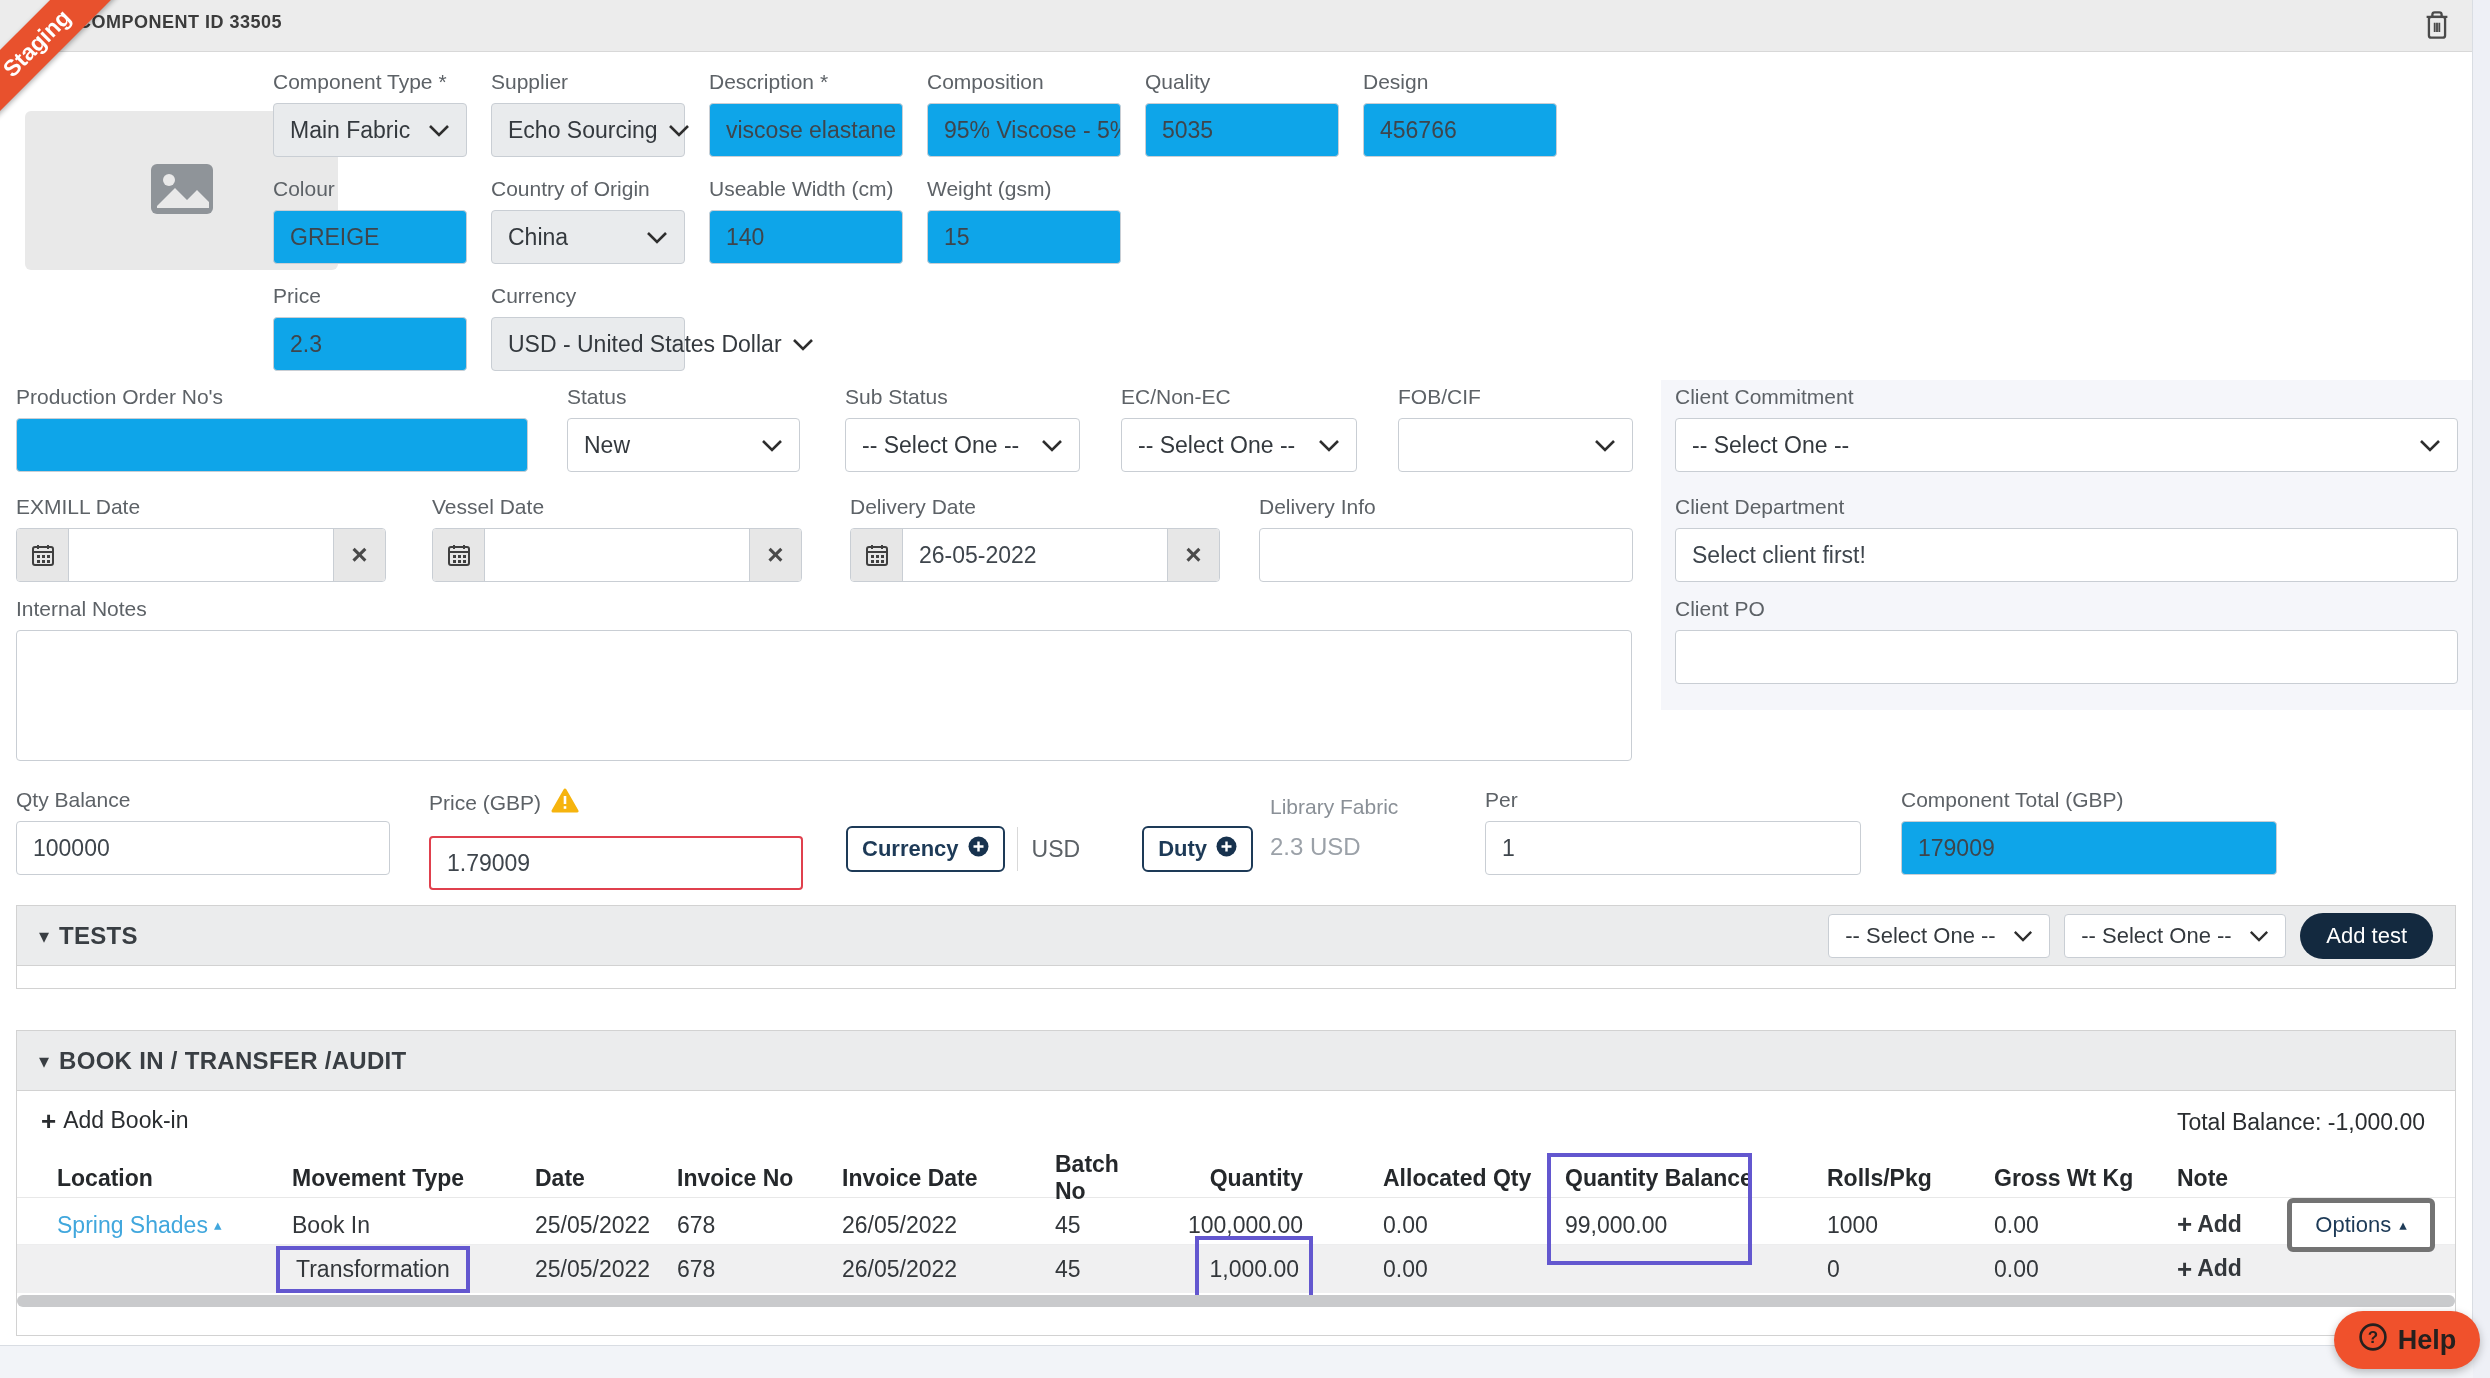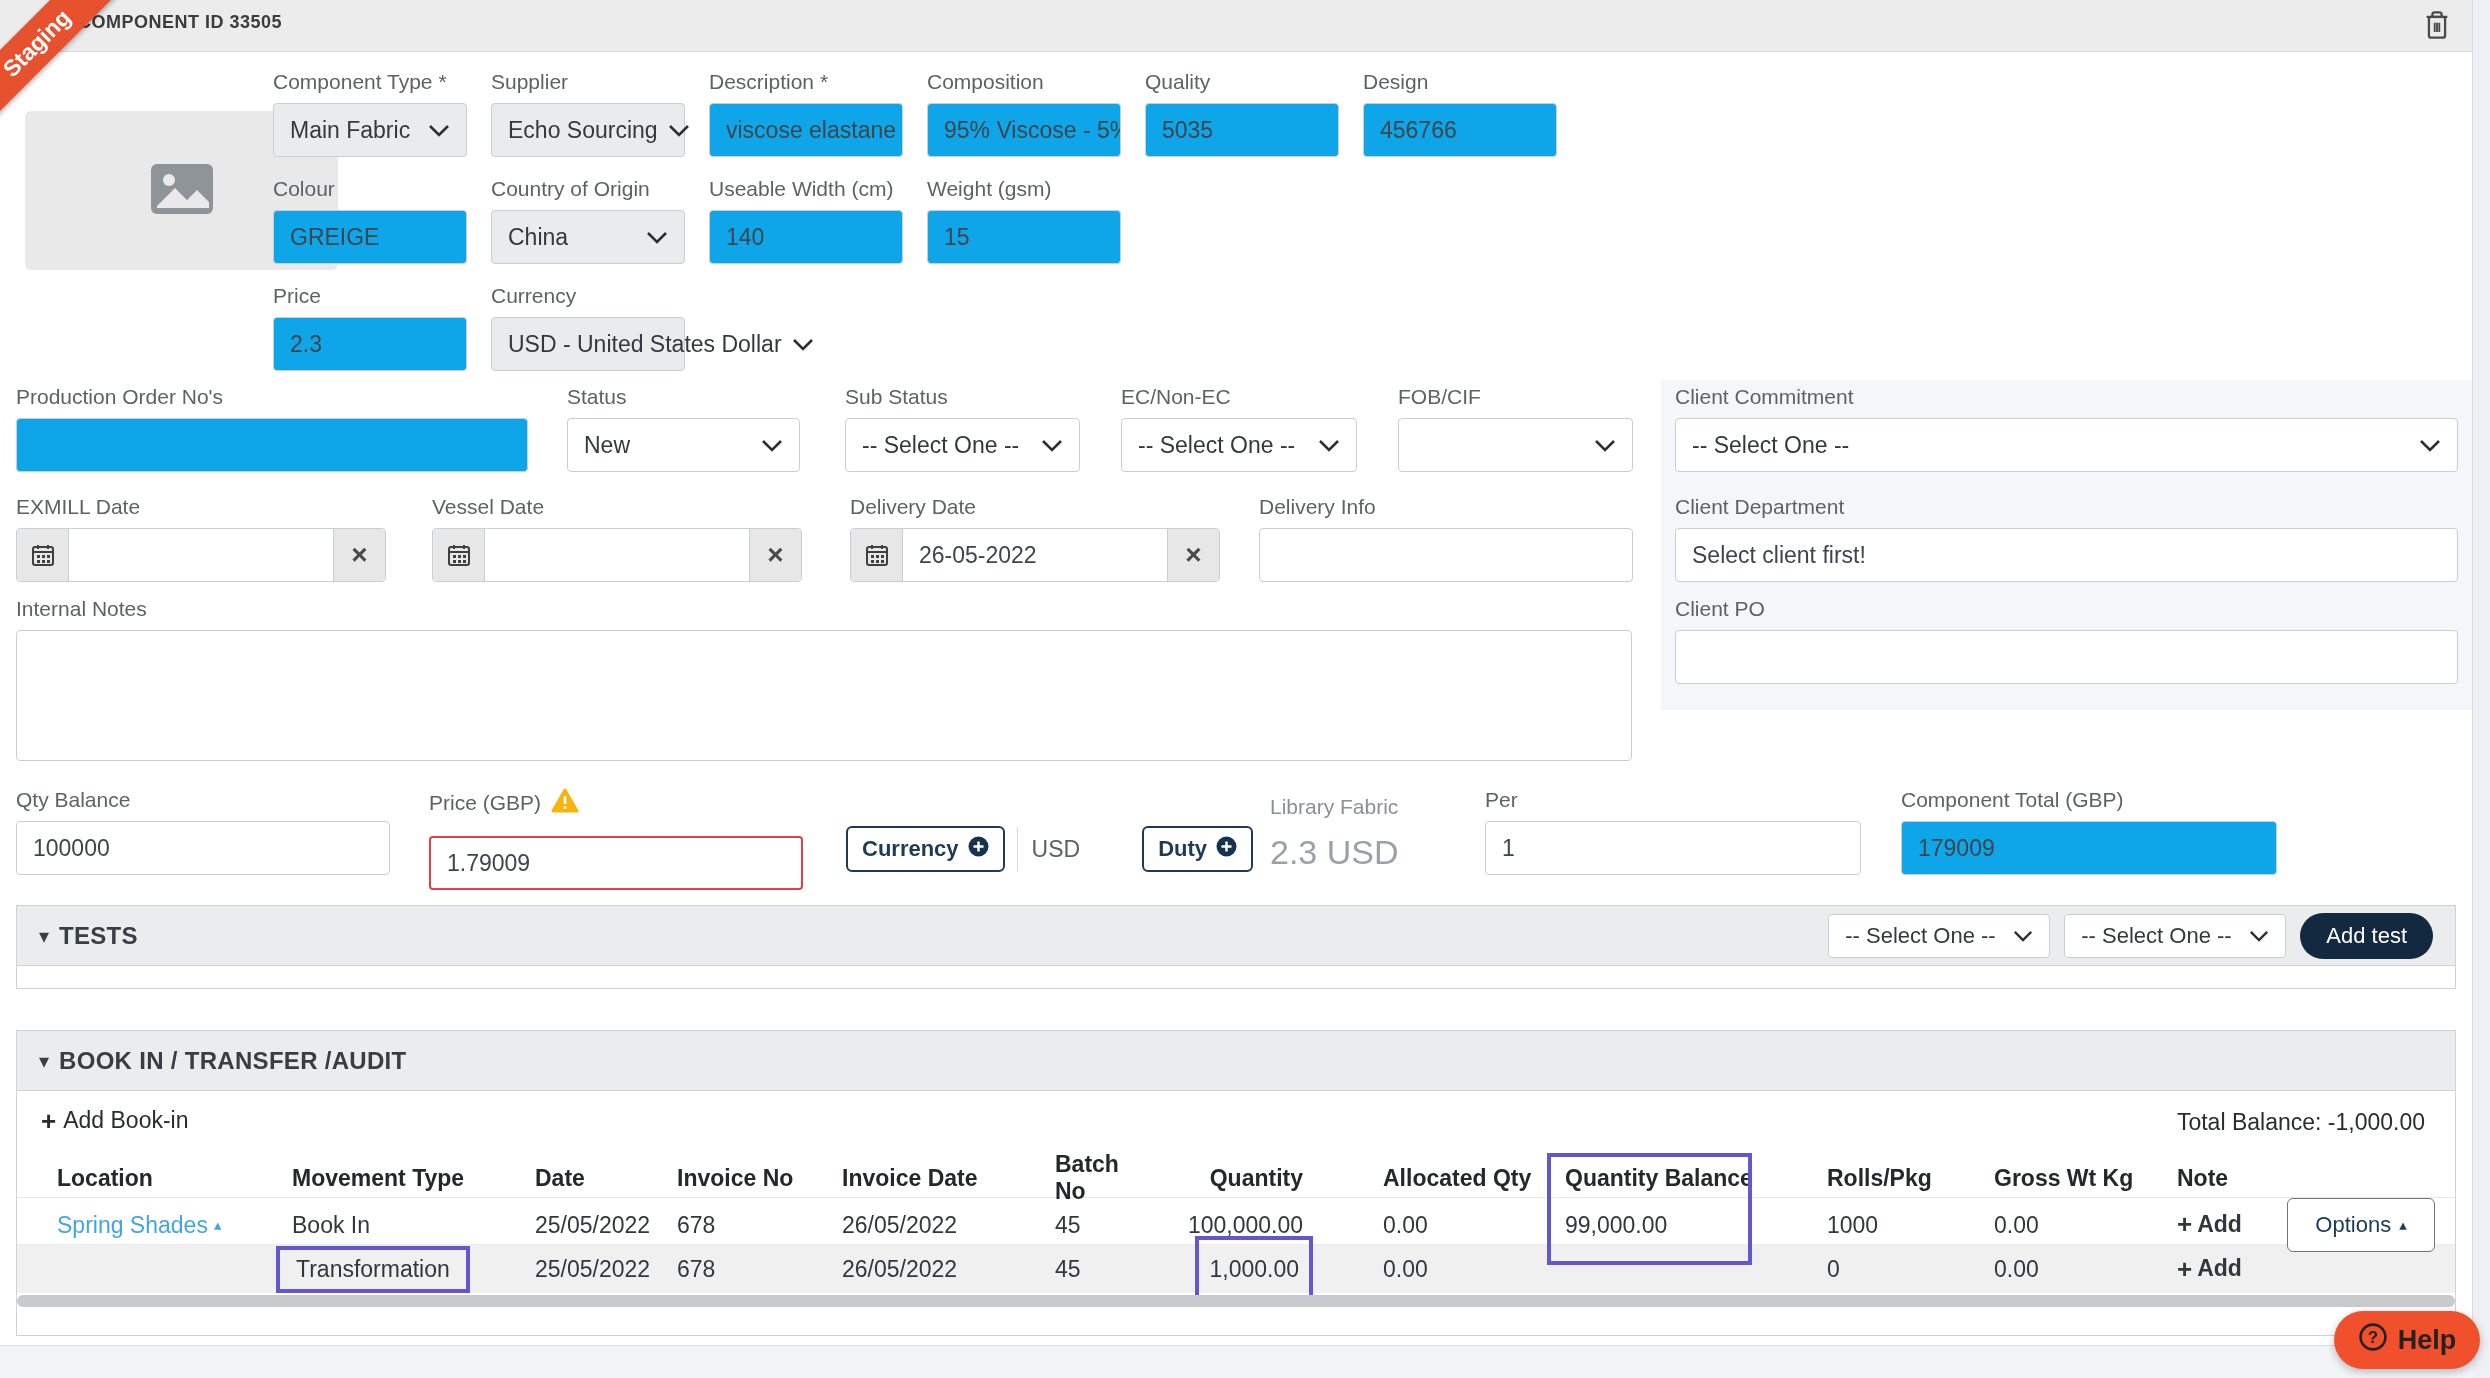--- a/index.html
+++ b/index.html
@@ -29,21 +29,21 @@
   .client-panel{position:absolute;left:1661px;top:380px;width:812px;height:330px;background:#f5f6fa}
   
   .dategrp{display:flex;height:54px;border:1px solid #c9ced4;border-radius:4px;background:#fff;overflow:hidden;width:100%}
   .dategrp .addon{width:52px;background:#e7e7e7;display:flex;align-items:center;justify-content:center;flex:0 0 auto;cursor:pointer}
   .dategrp .addon.l{border-right:1px solid #c9ced4}
   .dategrp .addon.r{border-left:1px solid #c9ced4;font-size:28px;font-weight:900;color:#4a4a4a}
   .dategrp .dval{flex:1;display:flex;align-items:center;padding:0 16px;font-size:23px}
   
   .nbtn{height:46px;border:2px solid #1d3a57;border-radius:6px;background:#fff;color:#1d3a57;font-size:22px;font-weight:600;display:flex;align-items:center;gap:9px;padding:0 14px;cursor:pointer}
   .usd-div{height:44px;border-left:1px solid #d9d9d9;margin:0 14px 0 12px}
-  .libval{font-size:34px;color:#9ba1a8;margin-top:14px}
+  .libval{font-size:24px;color:#9ba1a8;margin-top:14px}
   
   .panel{position:absolute;left:16px;width:2440px;border:1px solid #d2d2d2;background:#fff}
   .phead{height:60px;background:#ebeced;border-bottom:1px solid #d2d2d2;display:flex;align-items:center;padding:0 22px;gap:10px}
   .ptitle{font-size:24px;font-weight:600;color:#393e43;letter-spacing:.3px}
   .caret-down{font-size:20px;color:#393e43}
   .tests-controls{margin-left:auto;display:flex;align-items:center;gap:14px}
   .tests-controls .sel{width:222px;height:44px;font-size:22px}
   .btn-addtest{height:46px;padding:0 26px;border-radius:24px;background:#13293f;color:#fff;font-size:22px;display:flex;align-items:center;cursor:pointer}
   .pbody{position:relative}
   .addrow{position:absolute;top:16px;left:24px;display:flex;align-items:center;gap:7px;font-size:23px;color:#2a2d30;cursor:pointer}
@@ -60,21 +60,21 @@
   .c-alloc{padding-left:76px}
   .c-rolls,.c-gross,.c-note,.c-opts{padding-left:10px}
   .c-qb{position:relative}
   .anno{border:4px solid #6357cf;pointer-events:none}
   .anno1{position:absolute;left:-10px;top:-12px;width:205px;height:112px;z-index:3}
   .anno-wrap{display:inline-block;padding:6px 16px;margin:-9px 0 -9px -16px}
   .anno-qty{display:inline-block;padding:16px 10px;margin:-9px -10px -9px 0}
   .loclink{color:#41a7dd;cursor:pointer;display:inline-flex;align-items:center;gap:6px}
   .sort-up{font-size:15px}
   .notecell{display:inline-flex;align-items:center;gap:5px;cursor:pointer;font-weight:600}
-  .btn-options{height:54px;width:148px;border:1px solid #737373;border-radius:6px;background:#fff;color:#1d3a57;font-size:22px;display:flex;align-items:center;justify-content:center;gap:8px;cursor:pointer}
+  .btn-options{height:54px;width:148px;border:5px solid #737373;border-radius:6px;background:#fff;color:#1d3a57;font-size:22px;display:flex;align-items:center;justify-content:center;gap:8px;cursor:pointer}
   .hscroll{position:absolute;left:0;top:204px;width:100%;height:12px;background:#c9cacc;border-radius:6px}
   
   .help{position:absolute;left:2334px;top:1311px;width:146px;height:58px;border-radius:30px;background:#f0512c;display:flex;align-items:center;justify-content:center;gap:10px;font-size:27px;font-weight:700;color:#26201e;box-shadow:0 3px 8px rgba(0,0,0,.25);z-index:30;cursor:pointer}
   .car{flex:0 0 auto}
 </style>
 </head>
 <body>
 
 <div class="card">
 

